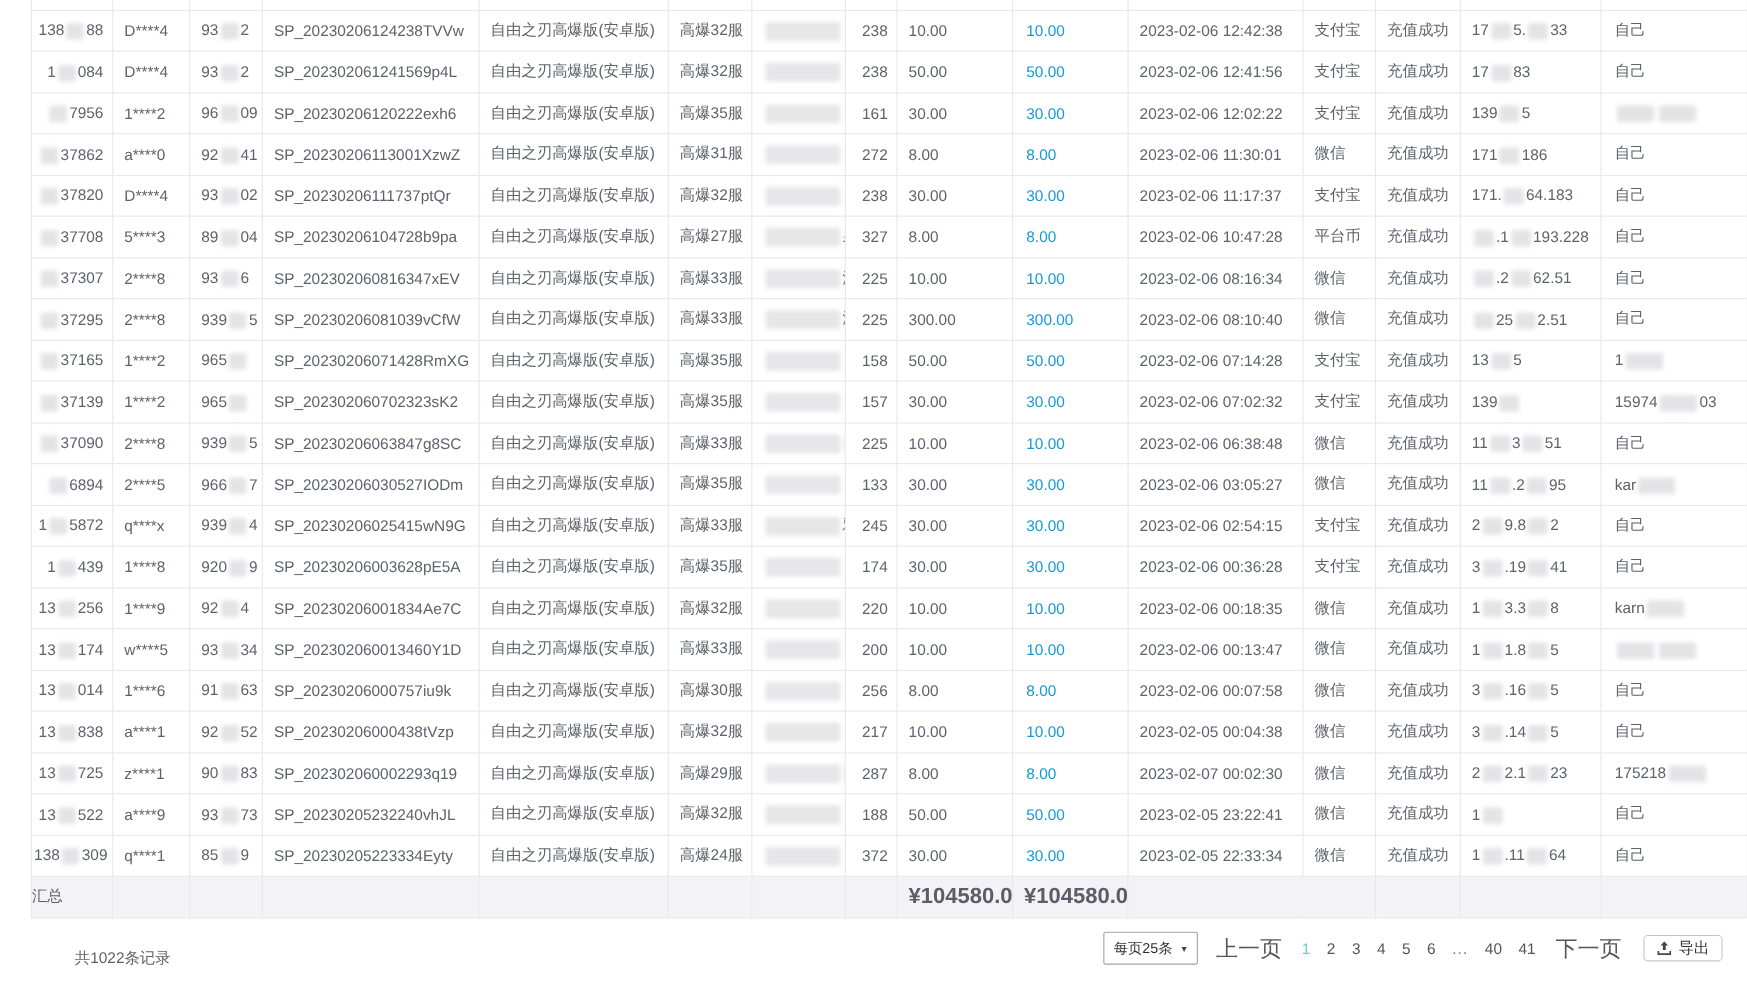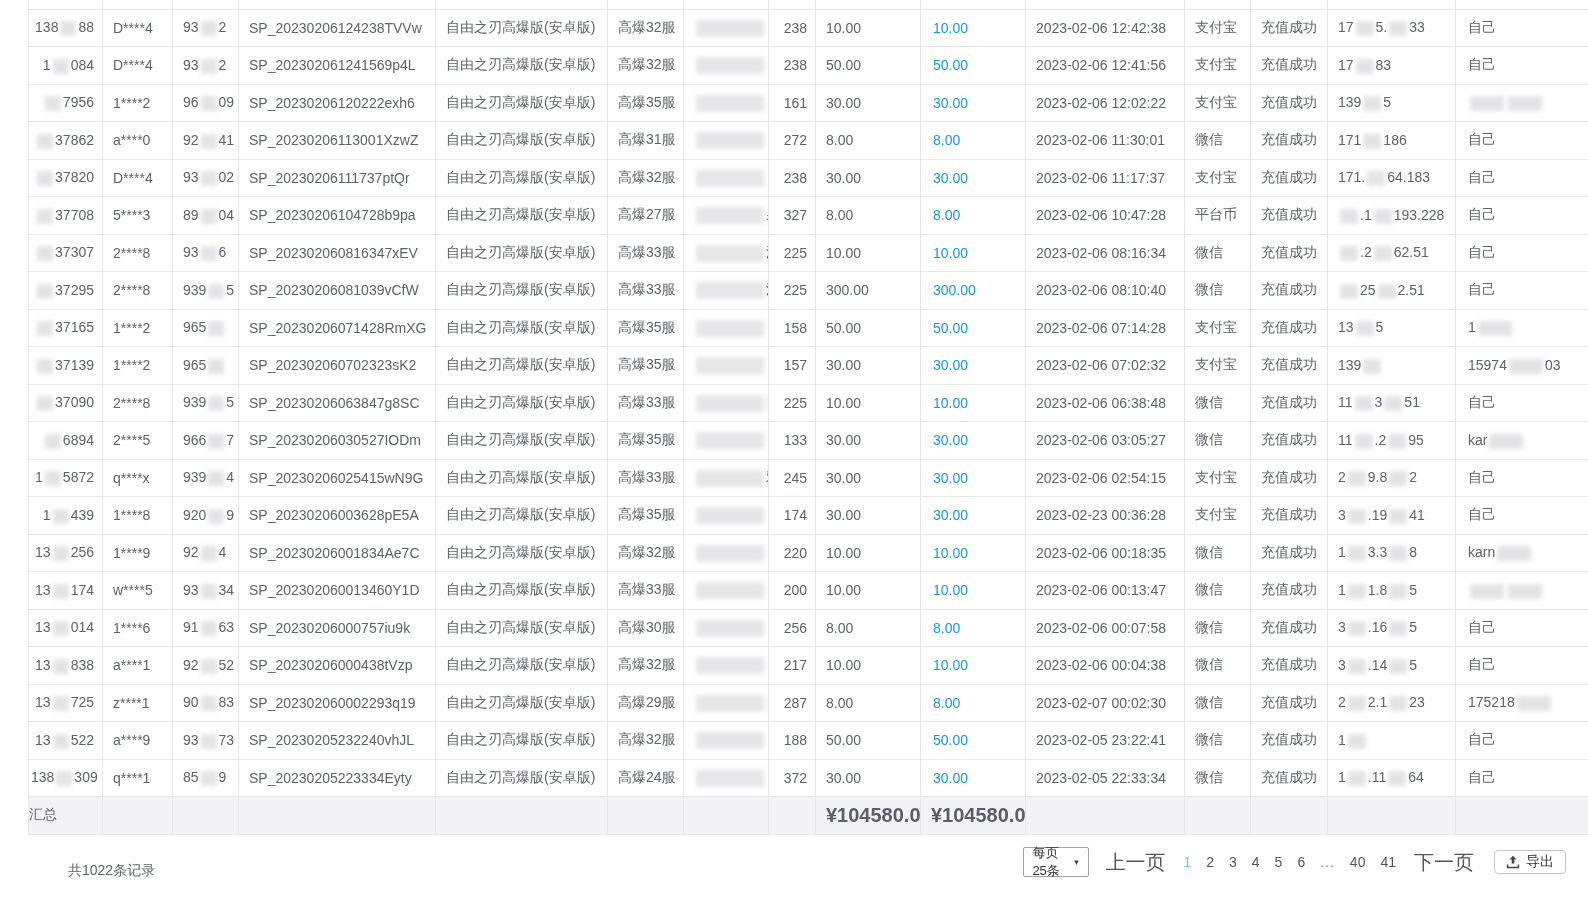--- a/index.html
+++ b/index.html
@@ -21,21 +21,21 @@
   td.sum-amount{color:var(--blue);font-weight:700;font-size:20px;}
   .smudge{display:inline-block;height:15px;width:24px;margin:0 2px;vertical-align:middle;
     background:#c9c9cf;opacity:.5;border-radius:2px;filter:blur(2px);}
   .c-uid .smudge,.c-uid2 .smudge{width:16px;}
   .c-ip .smudge{width:18px;}
   .c-role .smudge{width:68px;height:17px;opacity:.45;}
   .c-owner .smudge{width:34px;}
   
   .records{position:absolute;left:24px;top:862px;font-size:14px;color:#5f6368;margin-left:44px;}
   .pager{position:absolute;top:845px;right:22px;display:flex;align-items:center;gap:14px;height:34px;}
-  .psize{display:flex;align-items:center;justify-content:space-between;width:66px;height:30px;
+  .psize{display:flex;align-items:center;justify-content:space-between;width:86px;height:30px;
     border:1px solid #9fa3a9;border-radius:2px;background:#fff;padding:0 8px;box-sizing:border-box;
     font-size:13px;color:#333;cursor:pointer;}
   .caret{font-size:8px;color:#444;margin-left:6px;}
   .pnav{font-size:20px;color:#555;cursor:pointer;padding:0 2px;}
   .pages{display:flex;align-items:center;gap:15px;margin:0 2px;}
   .page-num{font-size:14px;color:#555;cursor:pointer;}
   .page-num.active{color:var(--teal);cursor:default;}
   .page-num.dots{color:#777;cursor:default;letter-spacing:1px;}
   .export-btn{display:flex;align-items:center;gap:6px;height:24px;padding:0 11px;border:1px solid #c3c6cb;
     border-radius:4px;background:#fff;font-size:14px;color:#333;cursor:pointer;margin-left:4px;}
@@ -305,21 +305,21 @@
         <td class="c-uid">1<span class="smudge"></span>439</td>
         <td class="c-user">1****8</td>
         <td class="c-uid2">920<span class="smudge"></span>9</td>
         <td class="c-order">SP_20230206003628pE5A</td>
         <td class="c-game">自由之刃高爆版(安卓版)</td>
         <td class="c-server">高爆35服</td>
         <td class="c-role"><span class="smudge"></span></td>
         <td class="c-level">174</td>
         <td class="c-amount">30.00</td>
         <td class="c-paid">30.00</td>
-        <td class="c-time">2023-02-23 00:36:28</td>
+        <td class="c-time">2023-02-06 00:36:28</td>
         <td class="c-method">支付宝</td>
         <td class="c-status">充值成功</td>
         <td class="c-ip">3<span class="smudge"></span>.19<span class="smudge"></span>41</td>
         <td class="c-owner">自己</td>
       </tr>
       <tr class="data-row">
         <td class="c-uid">13<span class="smudge"></span>256</td>
         <td class="c-user">1****9</td>
         <td class="c-uid2">92<span class="smudge"></span>4</td>
         <td class="c-order">SP_20230206001834Ae7C</td>
@@ -373,21 +373,21 @@
         <td class="c-uid">13<span class="smudge"></span>838</td>
         <td class="c-user">a****1</td>
         <td class="c-uid2">92<span class="smudge"></span>52</td>
         <td class="c-order">SP_20230206000438tVzp</td>
         <td class="c-game">自由之刃高爆版(安卓版)</td>
         <td class="c-server">高爆32服</td>
         <td class="c-role"><span class="smudge"></span></td>
         <td class="c-level">217</td>
         <td class="c-amount">10.00</td>
         <td class="c-paid">10.00</td>
-        <td class="c-time">2023-02-06 00:04:38</td>
+        <td class="c-time">2023-02-05 00:04:38</td>
         <td class="c-method">微信</td>
         <td class="c-status">充值成功</td>
         <td class="c-ip">3<span class="smudge"></span>.14<span class="smudge"></span>5</td>
         <td class="c-owner">自己</td>
       </tr>
       <tr class="data-row">
         <td class="c-uid">13<span class="smudge"></span>725</td>
         <td class="c-user">z****1</td>
         <td class="c-uid2">90<span class="smudge"></span>83</td>
         <td class="c-order">SP_202302060002293q19</td>

